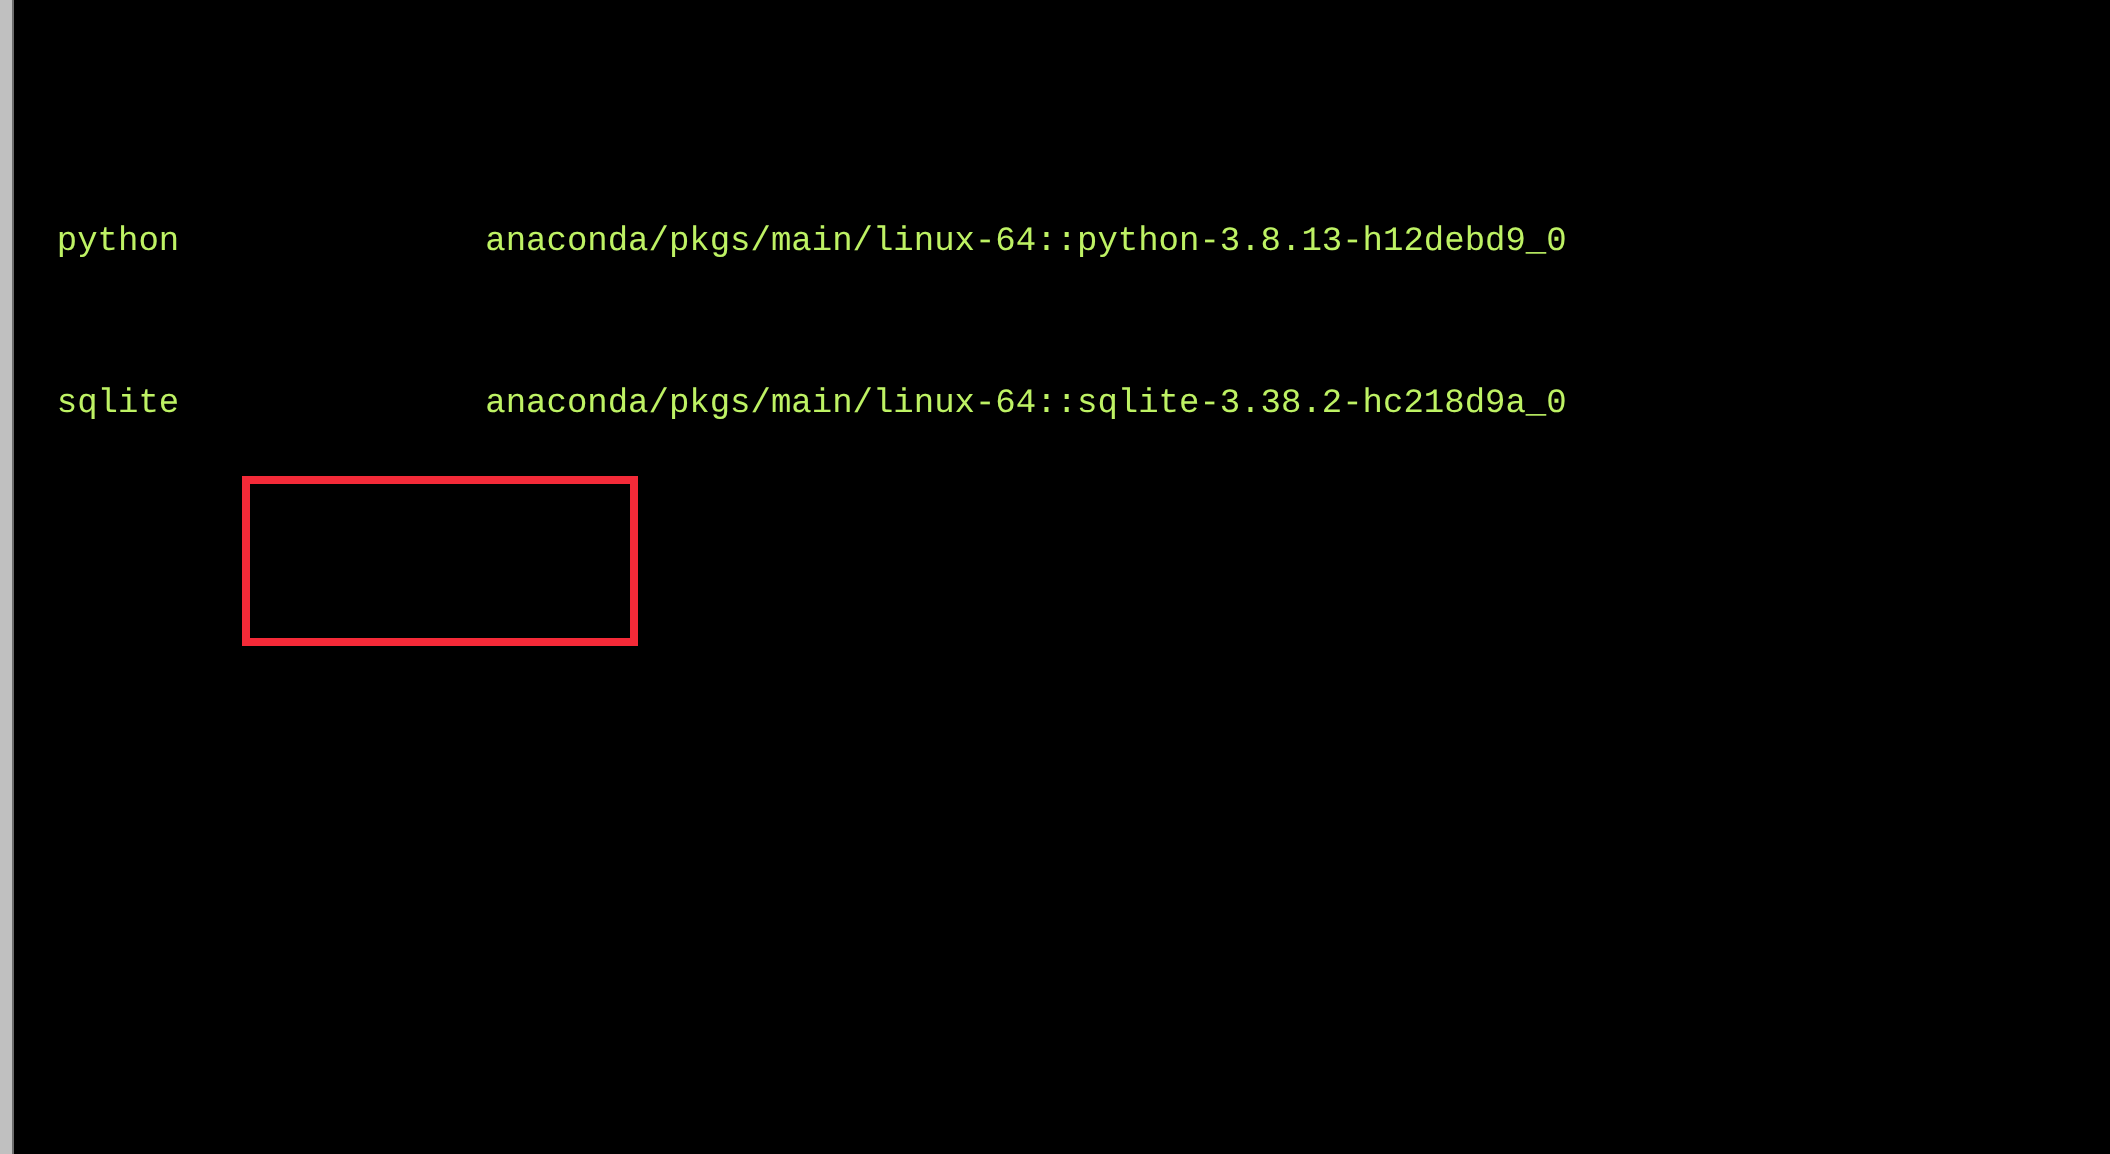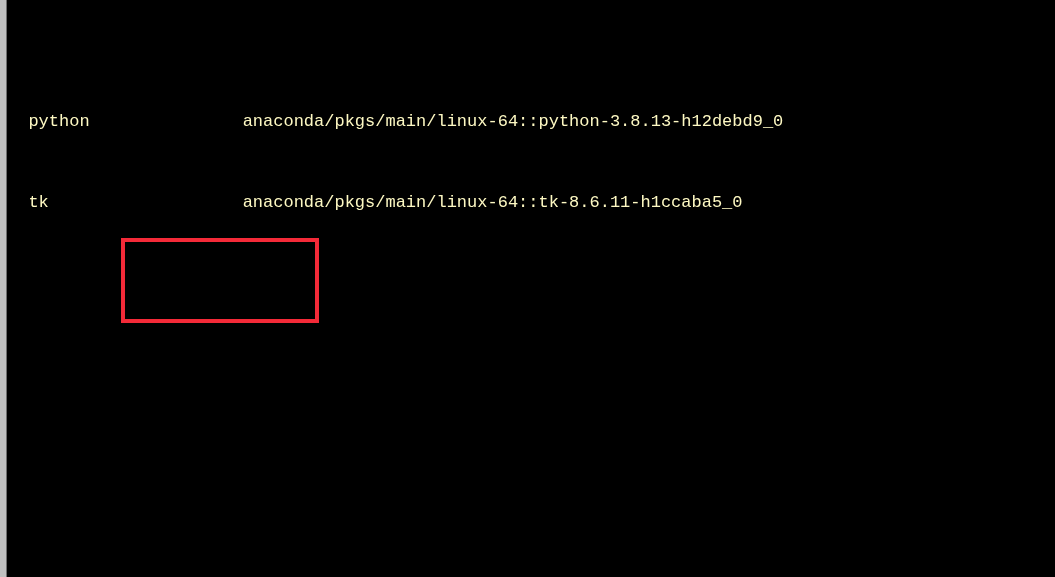--- a/index.html
+++ b/index.html
@@ -25,21 +25,21 @@
     border-right: 1px solid #6e6e6e;
     box-sizing: border-box;
   }
   #term {
     position: absolute;
     left: 8px;
     top: 0;
     width: 1047px;
     height: 577px;
     overflow: hidden;
-    color: #fef9c3;
+    color: #bef264;
     font-size: 17px;
     line-height: 27px;
     white-space: pre;
   }
   .line {
     height: 27px;
     white-space: pre;
     letter-spacing: 0px;
     font-size: 17px;
   }
@@ -60,21 +60,21 @@
 <body>
 
 <div id="screen">
 
   <div id="left-gutter"></div>
 
   <div id="term">
 
     
     <div class="line"><span>  python               anaconda/pkgs/main/linux-64::python-3.8.13-h12debd9_0</span></div>
-    <div class="line"><span>  tk                   anaconda/pkgs/main/linux-64::tk-8.6.11-h1ccaba5_0</span></div>
+    <div class="line"><span>  sqlite               anaconda/pkgs/main/linux-64::sqlite-3.38.2-hc218d9a_0</span></div>
     
     
 
     
 
     
     
 
     
     

